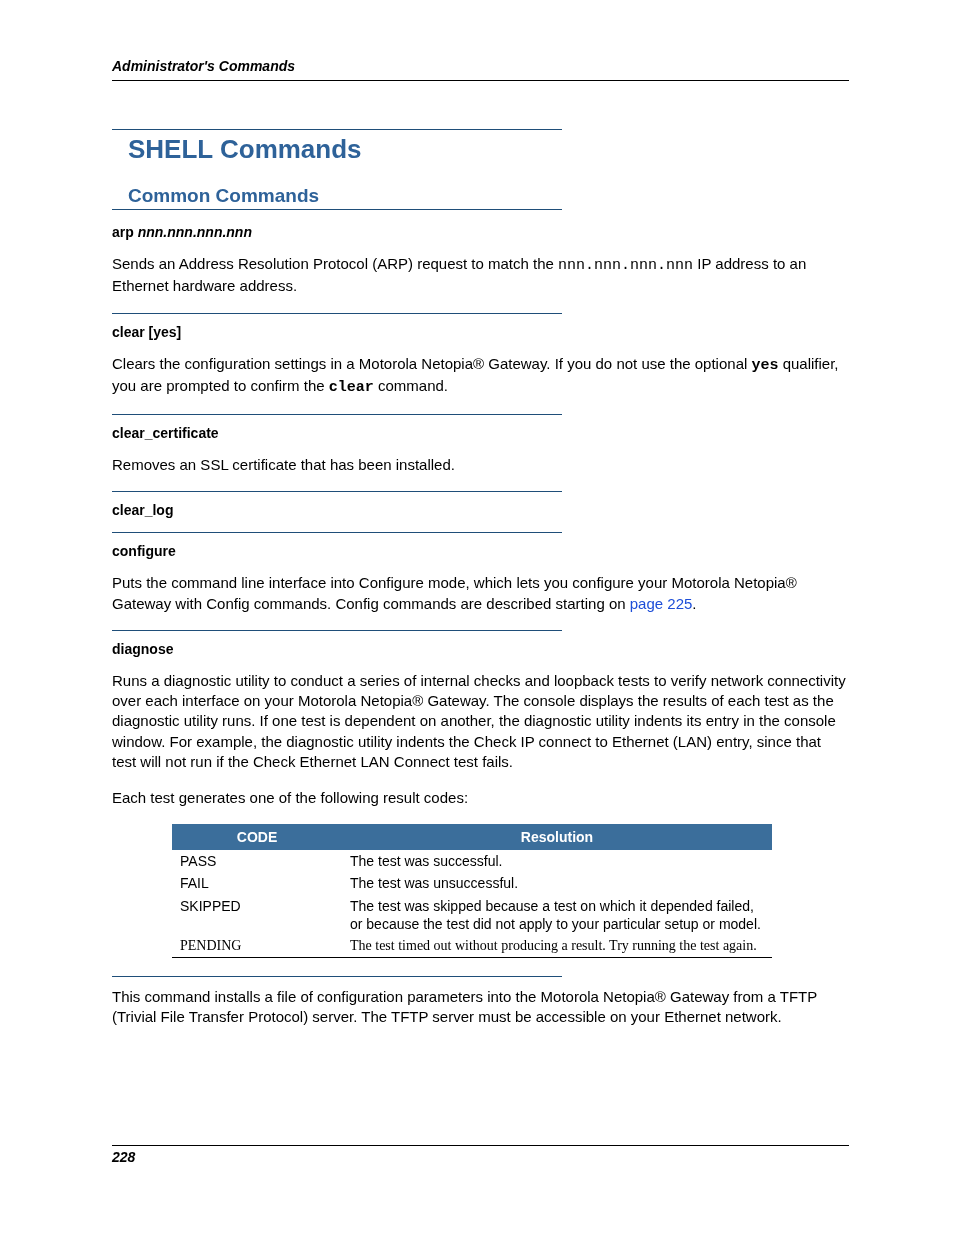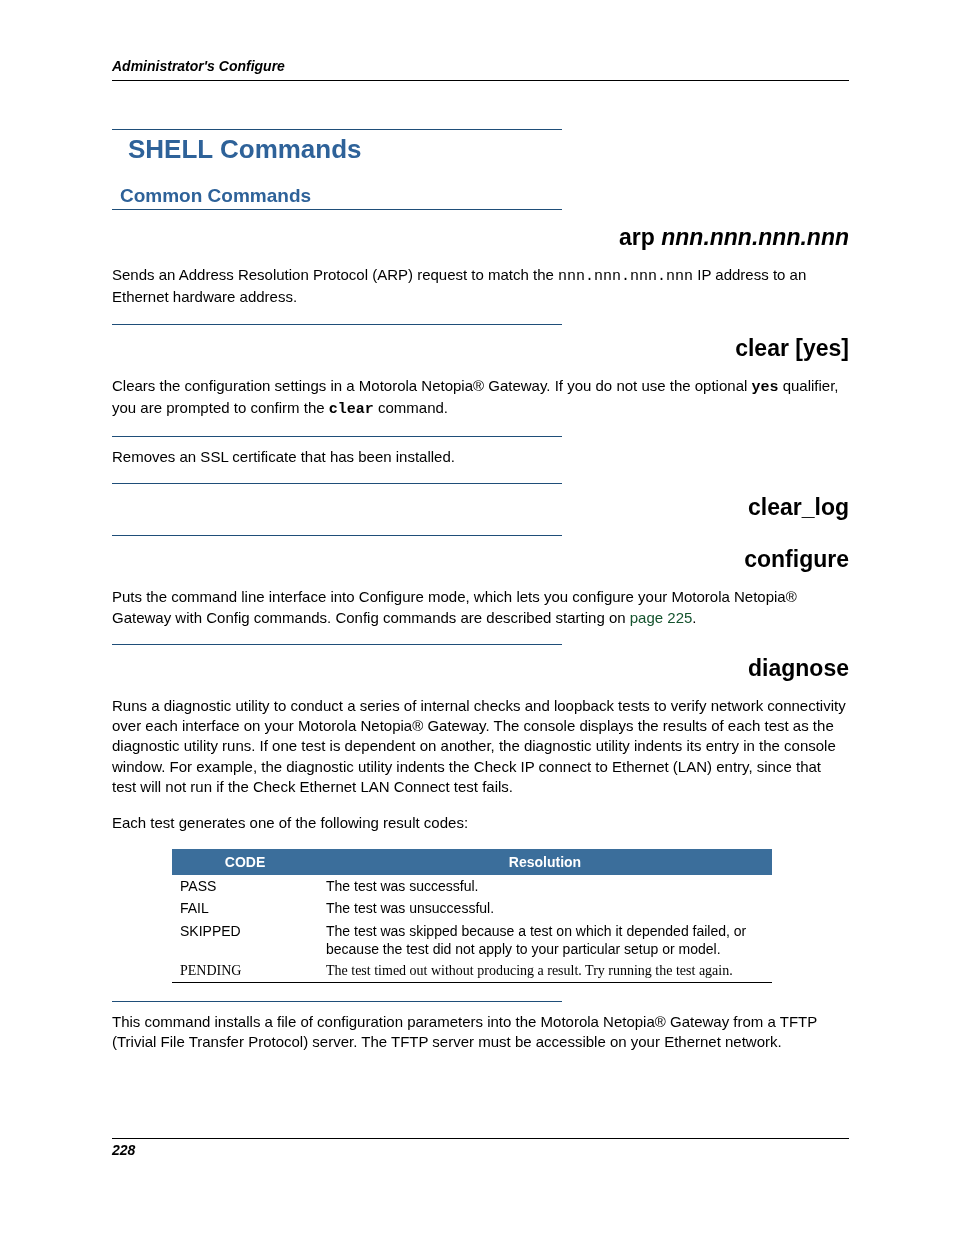--- a/index.html
+++ b/index.html
@@ -36,97 +36,96 @@
   h1.shell {
     color: #2e6299;
     font-size: 26px;
     font-weight: bold;
     margin: 0 0 20px 16px;
   }
   h2.common {
     color: #2e6299;
     font-size: 19px;
     font-weight: bold;
-    margin: 0 0 2px 8px;
+    margin: 0 0 2px 16px;
   }
   .short-rule-sub {
     border: none;
     border-top: 1.5px solid #1f4e79;
     width: 450px;
     margin: 0 0 14px 0;
   }
   h3.cmd {
-    font-size: 23px;
+    font-size: 14px;
     font-weight: bold;
     margin: 0 0 14px 0;
-    text-align: right;
   }
   h3.cmd .ital { font-style: italic; }
   p.body {
     font-size: 15px;
     line-height: 1.35;
     margin: 0 0 16px 0;
   }
   .mono { font-family: "Courier New", monospace; }
   .bold { font-weight: bold; }
-  .link { color: #14532d; }
+  .link { color: #1d4ed8; }
   .sep-rule {
     border: none;
     border-top: 1.5px solid #1f4e79;
     width: 450px;
     margin: 0 0 10px 0;
   }
 
   table.codes {
     width: 600px;
     margin: 0 0 18px 60px;
     border-collapse: collapse;
     font-size: 14px;
   }
   table.codes thead th {
     background: #3b6e9b;
     color: #fff;
     font-weight: bold;
-    padding: 5px 8px;
+    padding: 5px 20px;
     text-align: center;
   }
   table.codes thead th:first-child { width: 130px; }
   table.codes tbody td {
     padding: 2px 8px 2px 8px;
     vertical-align: top;
     line-height: 1.3;
   }
   table.codes tbody tr:last-child td {
     border-bottom: 1px solid #000;
     font-family: Liberation Serif, serif;
   }
 
   .footer {
     position: absolute;
     left: 112px;
     right: 105px;
-    bottom: 77px;
+    bottom: 70px;
   }
   .footer-rule {
     border: none;
     border-top: 1.5px solid #000;
     margin: 0 0 3px 0;
   }
   .page-num {
     font-style: italic;
     font-weight: bold;
     font-size: 14px;
   }
 </style>
 </head>
 <body>
 
 <div class="page">
 
-  <div class="running-head">Administrator's Configure</div>
+  <div class="running-head">Administrator's Commands</div>
   <hr class="top-rule">
 
   <hr class="short-rule-top">
   <h1 class="shell">SHELL Commands</h1>
 
   <h2 class="common">Common Commands</h2>
   <hr class="short-rule-sub">
 
   <h3 class="cmd">
     <span>arp </span><span class="ital">nnn.nnn.nnn.nnn</span>
@@ -137,20 +136,21 @@
 
   <hr class="sep-rule">
 
   <h3 class="cmd">clear [yes]</h3>
   <p class="body">
     <span>Clears the configuration settings in a Motorola Netopia® Gateway. If you do not use the optional </span><span class="mono bold">yes</span><span> qualifier, you are prompted to confirm the </span><span class="mono bold">clear</span><span> command.</span>
   </p>
 
   <hr class="sep-rule">
 
+  <h3 class="cmd">clear_certificate</h3>
   <p class="body">Removes an SSL certificate that has been installed.</p>
 
   <hr class="sep-rule">
 
   <h3 class="cmd">clear_log</h3>
 
   <hr class="sep-rule">
 
   <h3 class="cmd">configure</h3>
   <p class="body">

